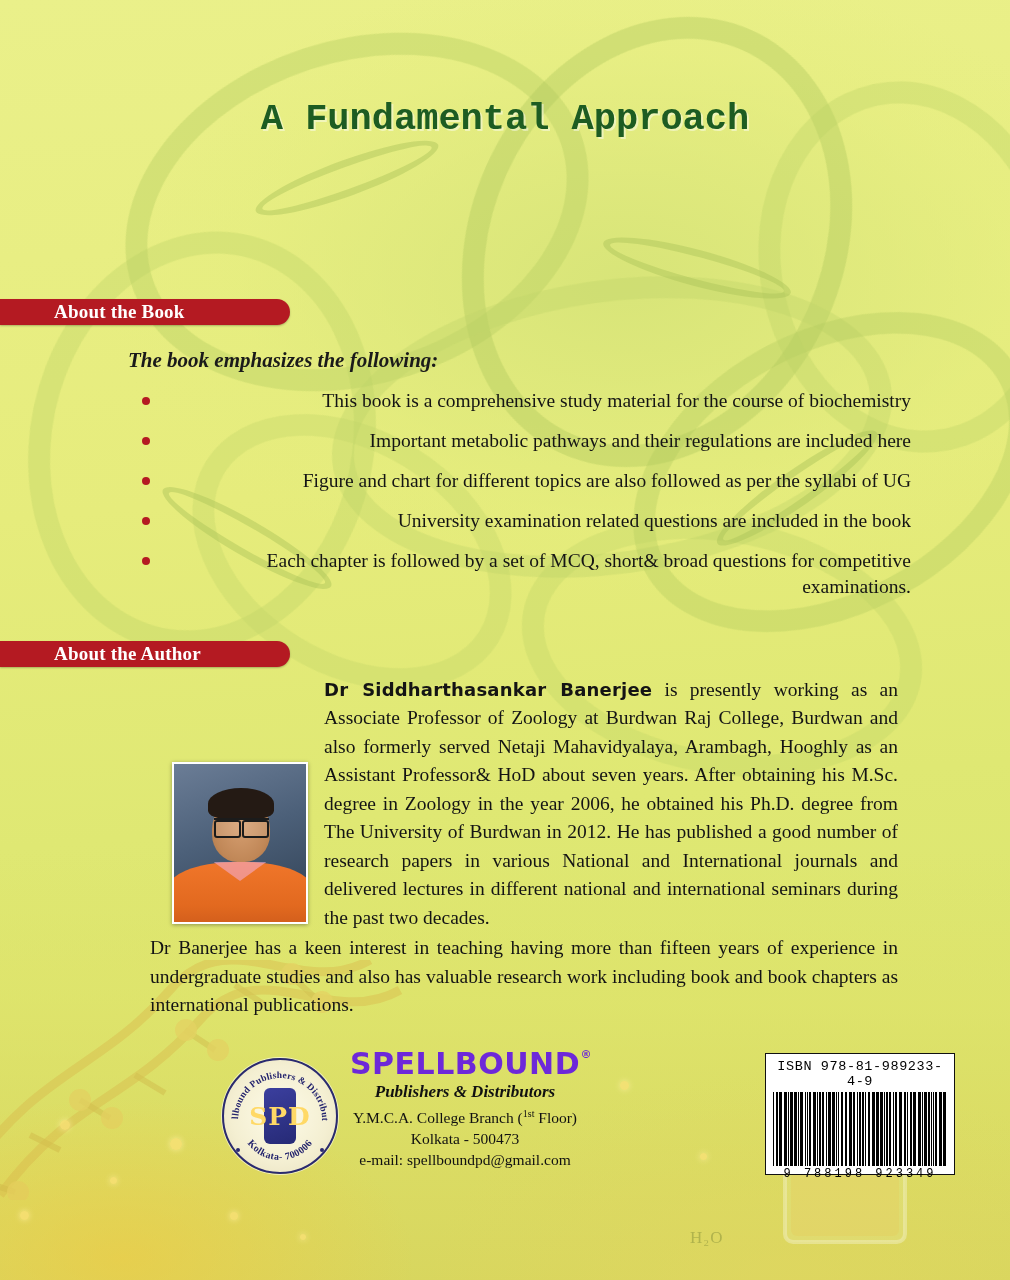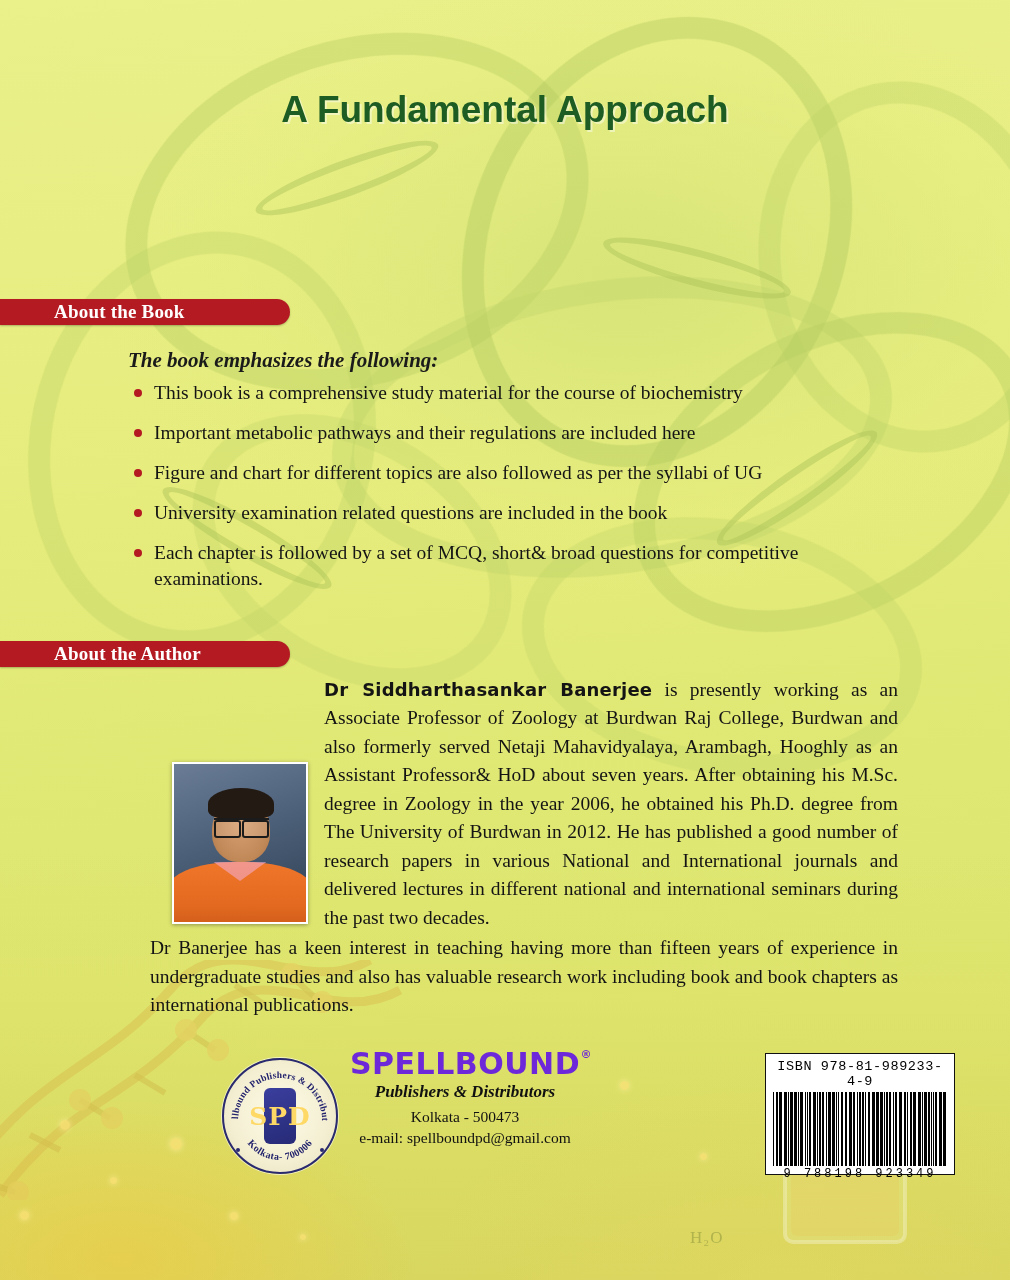--- a/index.html
+++ b/index.html
@@ -105,25 +105,25 @@
     font-family: "DejaVu Sans", sans-serif;
     font-weight: bold;
     font-size: 106px;
     line-height: 1.02;
     color: #1d5c22;
     letter-spacing: -1px;
     text-shadow: 3px 3px 0 rgba(255,255,255,0.55), 5px 5px 7px rgba(90,110,40,0.35);
     margin: 0;
   }
   .sub-title {
-    font-family: Liberation Sans, sans-serif;
+    font-family: Liberation Mono, monospace;
     font-weight: bold;
     font-size: 37px;
     color: #1d5c22;
-    margin-top: 11px;
+    margin-top: 20px;
     text-shadow: 2px 2px 0 rgba(255,255,255,0.45);
   }
 
   
   .banner {
     position: absolute;
     left: 0;
     height: 26px;
     display: flex;
     align-items: center;
@@ -154,23 +154,24 @@
     font-weight: bold;
     font-size: 21px;
     color: #1a1a1a;
   }
 
   ul.bullets {
     position: absolute;
     left: 128px;
     top: 380px;
     width: 775px;
-    margin: 0;
+    margin: 8px;
     padding: 0;
     list-style: none;
+    text-align: right;
   }
   ul.bullets li {
     position: relative;
     padding-left: 26px;
     margin-bottom: 14px;
     font-family: "Liberation Serif", serif;
     font-size: 19.5px;
     line-height: 1.33;
     color: #141414;
   }
@@ -526,20 +527,21 @@
     <div class="logo-dot-l"></div>
     <div class="logo-dot-r"></div>
   </div>
 
   <div class="publisher">
     <div class="pub-name">
       <span>SPELLBOUND</span><span class="pub-reg">®</span>
     </div>
     <div class="pub-tag">Publishers &amp; Distributors</div>
     <div class="pub-addr">
+      <div><span>Y.M.C.A. College Branch (</span><sup>1st</sup><span> Floor)</span></div>
       <div>Kolkata - 500473</div>
       <div>e-mail: spellboundpd@gmail.com</div>
     </div>
   </div>
 
   <div class="isbn-box">
     <div class="isbn-text">ISBN 978-81-989233-4-9</div>
     <div class="barcode" id="barcode">
         <i style="width:1px"></i>
         <i style="width:2px;background:transparent"></i>

